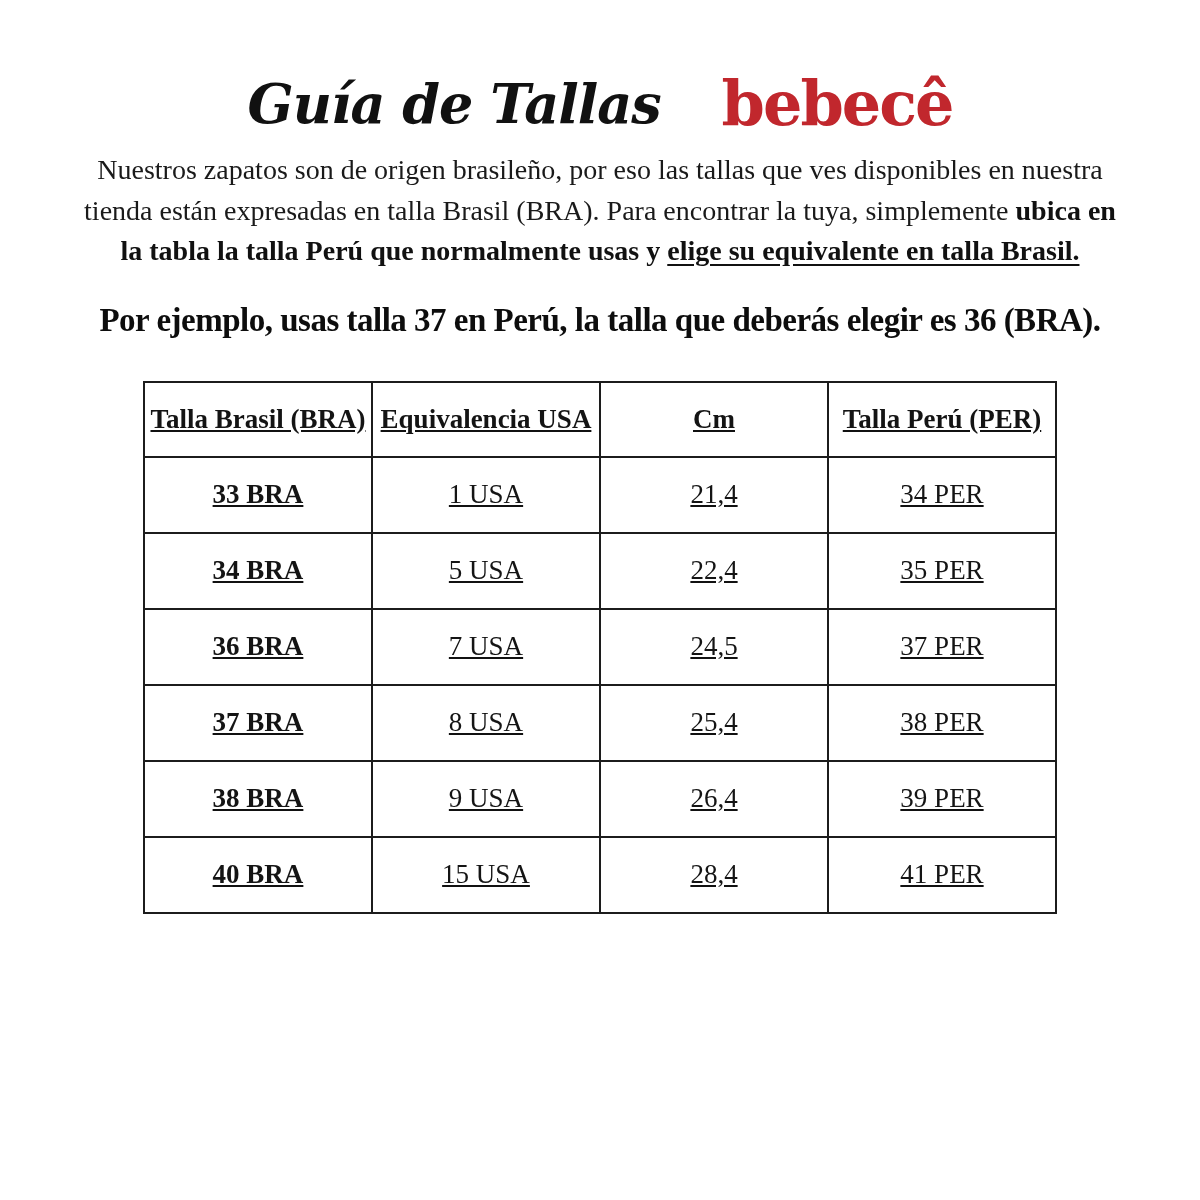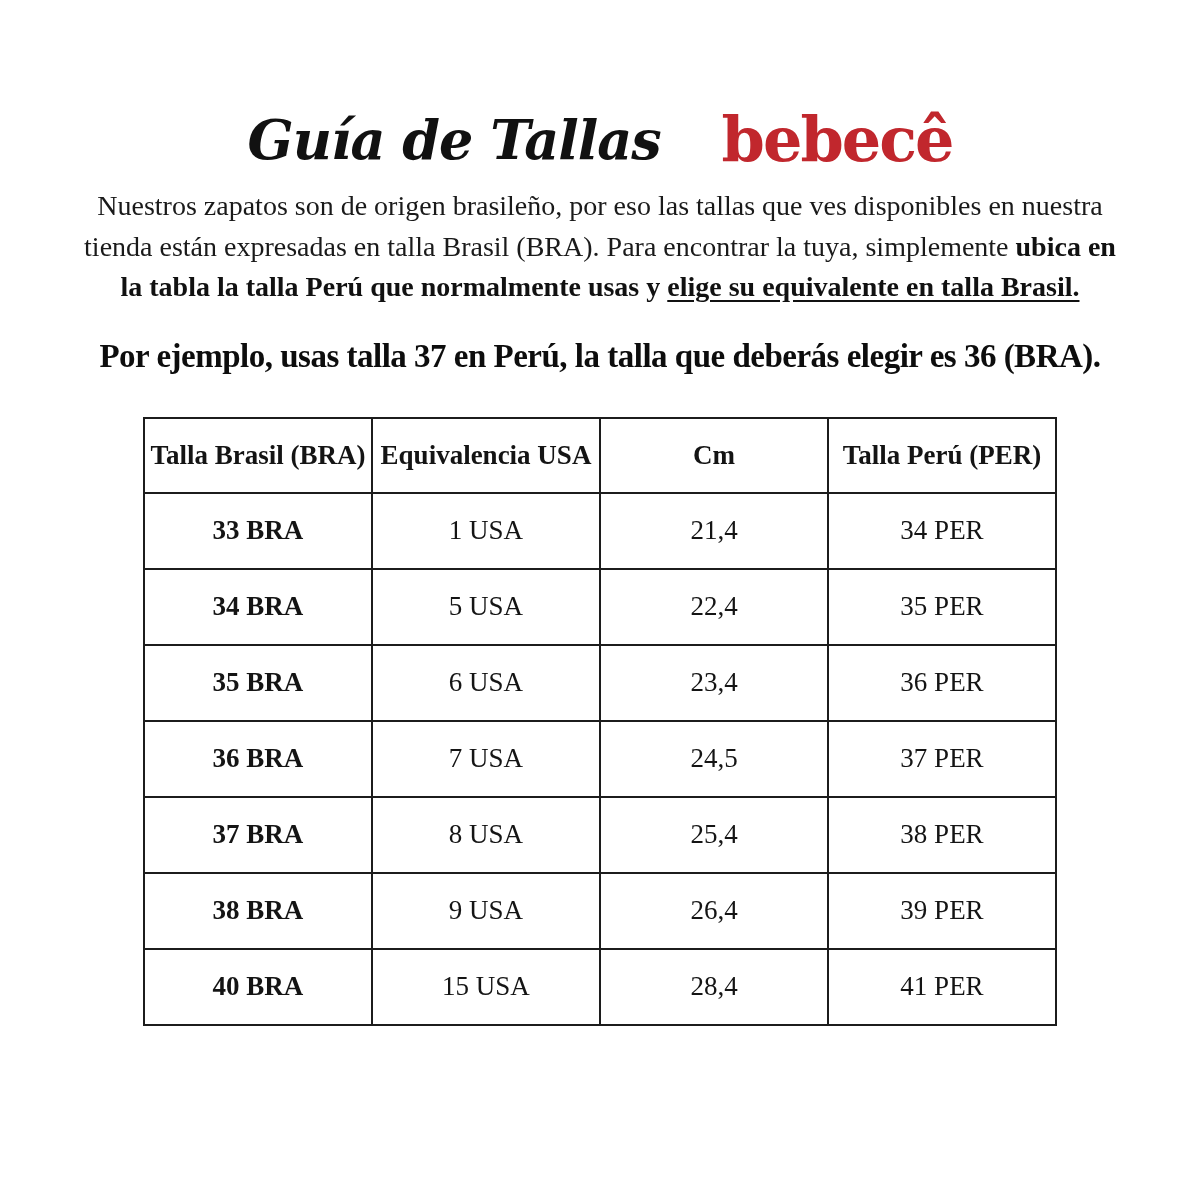--- a/index.html
+++ b/index.html
@@ -11,21 +11,21 @@
     width: 1200px;
     height: 1200px;
     overflow: hidden;
     font-family: "Liberation Serif", serif;
     color: #111111;
   }
   .page {
     width: 1200px;
     height: 1032px;
     box-sizing: border-box;
-    padding-top: 108px;
+    padding-top: 72px;
   }
   
   .header {
     display: flex;
     align-items: center;
     justify-content: center;
     gap: 26px;
     margin-bottom: 14px;
   }
   .title {
@@ -66,20 +66,21 @@
     letter-spacing: -0.5px;
     color: #0d0d0d;
     white-space: nowrap;
   }
   
   table.size-table {
     width: 914px;
     margin: 1px auto;
     border-collapse: collapse;
     table-layout: fixed;
+    text-decoration: underline;
   }
   .size-table th, .size-table td {
     border: 2px solid #1c1c1c;
     text-align: center;
     vertical-align: middle;
     font-size: 27px;
     color: #141414;
     width: 25%;
     padding: 0;
   }
@@ -125,26 +126,20 @@
           <td>21,4</td>
           <td>34 PER</td>
         </tr>
         <tr>
           <td class="bra-col">34 BRA</td>
           <td>5 USA</td>
           <td>22,4</td>
           <td>35 PER</td>
         </tr>
         <tr>
-          <td class="bra-col">35 BRA</td>
-          <td>6 USA</td>
-          <td>23,4</td>
-          <td>36 PER</td>
-        </tr>
-        <tr>
           <td class="bra-col">36 BRA</td>
           <td>7 USA</td>
           <td>24,5</td>
           <td>37 PER</td>
         </tr>
         <tr>
           <td class="bra-col">37 BRA</td>
           <td>8 USA</td>
           <td>25,4</td>
           <td>38 PER</td>

